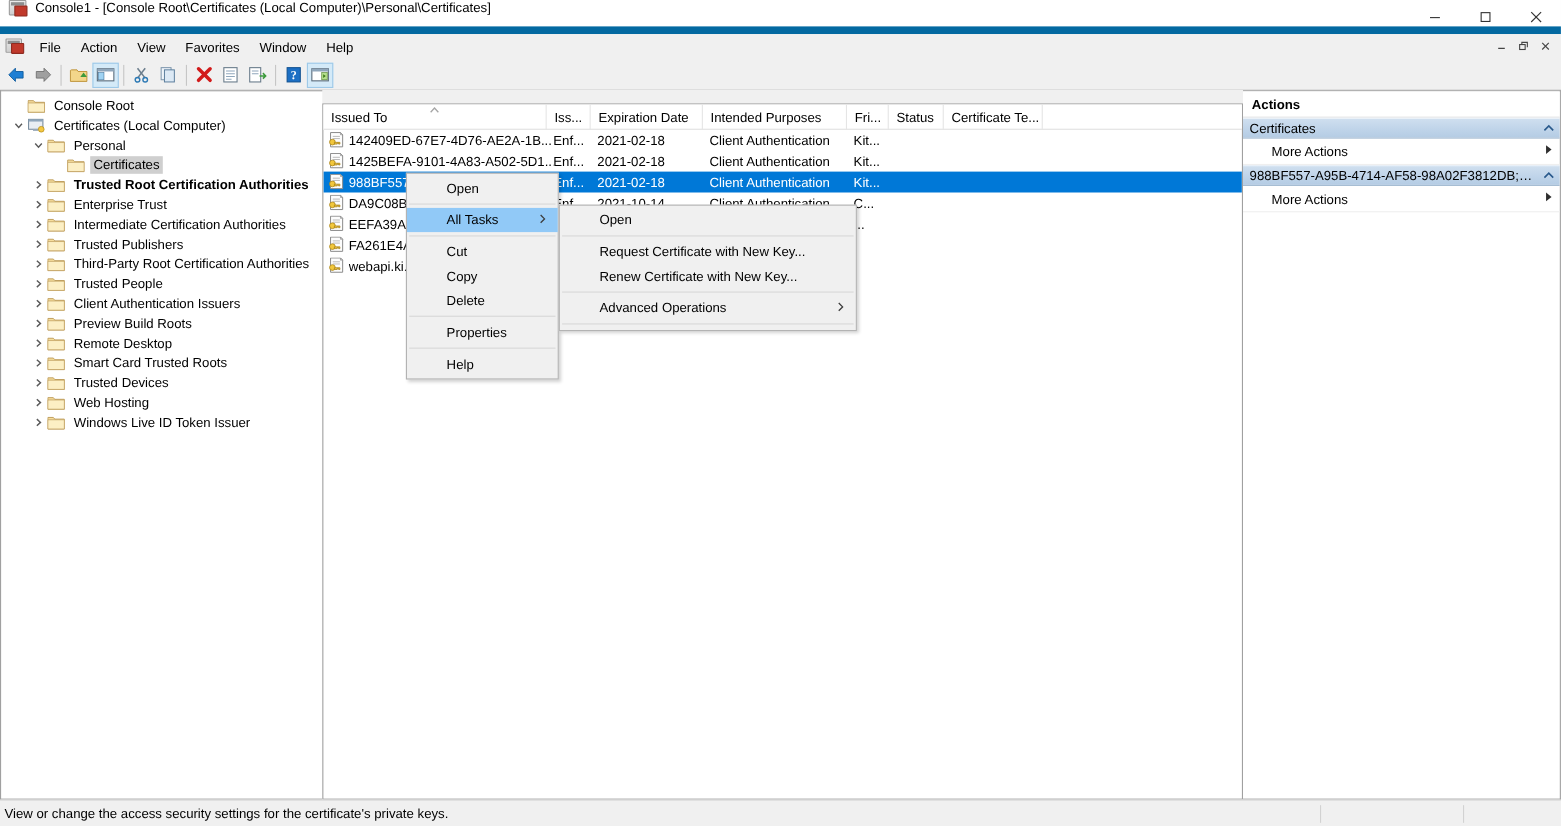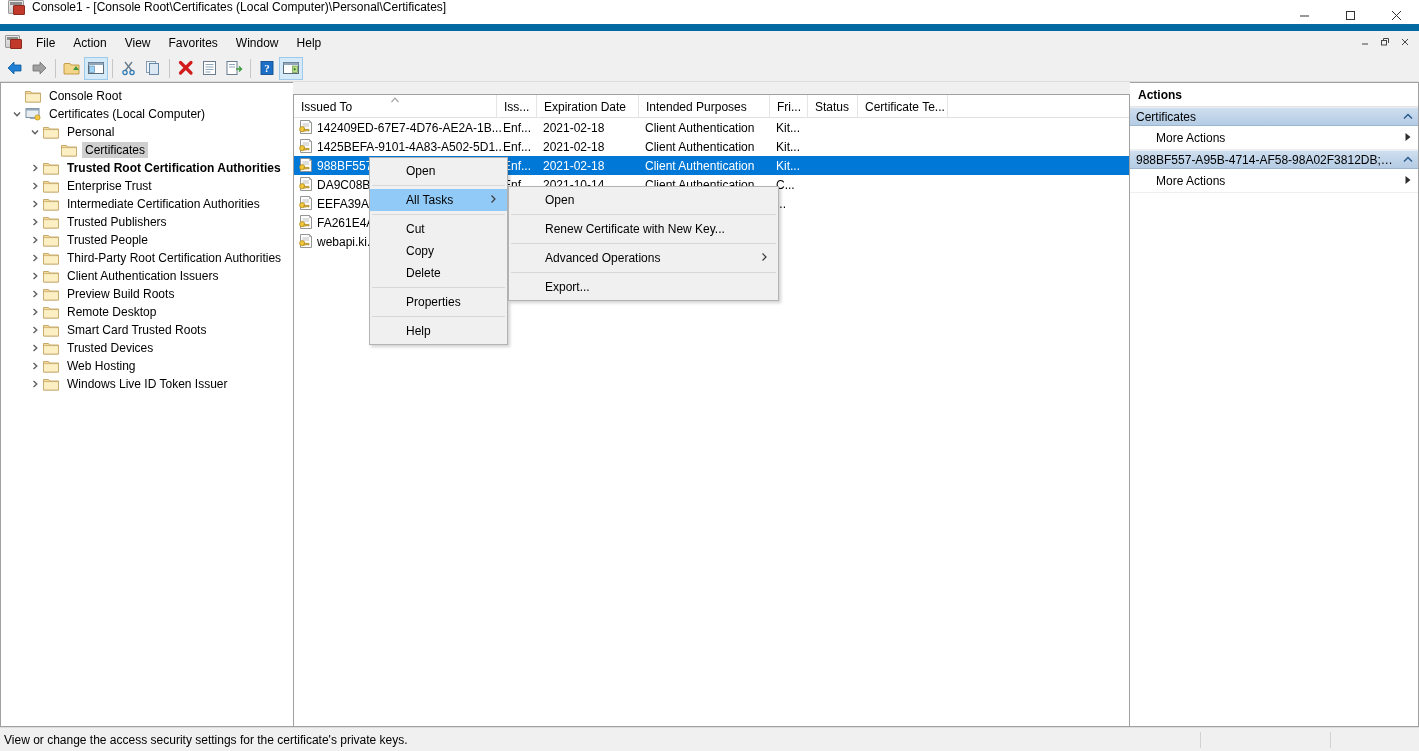--- a/index.html
+++ b/index.html
@@ -620,36 +620,36 @@
             <svg width="10" height="10" viewBox="0 0 10 10">
                 <polyline points="3.5,2 6.8,5 3.5,8" fill="none" stroke="#5a5a5a" stroke-width="1.3"></polyline>
               </svg>
           </span>
           <span class="folder-icon">
             <svg width="16" height="14" viewBox="0 0 16 14">
                 <path d="M0.5 2.5 L5.5 2.5 L6.8 4 L15.5 4 L15.5 13 L0.5 13 Z" fill="#f6dd9b" stroke="#c0a060" stroke-width="0.9"></path>
                 <path d="M0.5 4.6 L15.5 4.6 L15.5 13 L0.5 13 Z" fill="#fcefc4" stroke="#c0a060" stroke-width="0.7"></path>
               </svg>
           </span>
+          <span class="tree-label">Third-Party Root Certification Authorities</span>
+        </div>
+
+        <div class="tree-row" style="padding-left:24px;">
+          <span class="expander">
+            <svg width="10" height="10" viewBox="0 0 10 10">
+                <polyline points="3.5,2 6.8,5 3.5,8" fill="none" stroke="#5a5a5a" stroke-width="1.3"></polyline>
+              </svg>
+          </span>
+          <span class="folder-icon">
+            <svg width="16" height="14" viewBox="0 0 16 14">
+                <path d="M0.5 2.5 L5.5 2.5 L6.8 4 L15.5 4 L15.5 13 L0.5 13 Z" fill="#f6dd9b" stroke="#c0a060" stroke-width="0.9"></path>
+                <path d="M0.5 4.6 L15.5 4.6 L15.5 13 L0.5 13 Z" fill="#fcefc4" stroke="#c0a060" stroke-width="0.7"></path>
+              </svg>
+          </span>
           <span class="tree-label">Trusted People</span>
-        </div>
-
-        <div class="tree-row" style="padding-left:24px;">
-          <span class="expander">
-            <svg width="10" height="10" viewBox="0 0 10 10">
-                <polyline points="3.5,2 6.8,5 3.5,8" fill="none" stroke="#5a5a5a" stroke-width="1.3"></polyline>
-              </svg>
-          </span>
-          <span class="folder-icon">
-            <svg width="16" height="14" viewBox="0 0 16 14">
-                <path d="M0.5 2.5 L5.5 2.5 L6.8 4 L15.5 4 L15.5 13 L0.5 13 Z" fill="#f6dd9b" stroke="#c0a060" stroke-width="0.9"></path>
-                <path d="M0.5 4.6 L15.5 4.6 L15.5 13 L0.5 13 Z" fill="#fcefc4" stroke="#c0a060" stroke-width="0.7"></path>
-              </svg>
-          </span>
-          <span class="tree-label">Third-Party Root Certification Authorities</span>
         </div>
 
         <div class="tree-row" style="padding-left:24px;">
           <span class="expander">
             <svg width="10" height="10" viewBox="0 0 10 10">
                 <polyline points="3.5,2 6.8,5 3.5,8" fill="none" stroke="#5a5a5a" stroke-width="1.3"></polyline>
               </svg>
           </span>
           <span class="folder-icon">
             <svg width="16" height="14" viewBox="0 0 16 14">
@@ -1008,30 +1008,30 @@
       <span>Help</span>
     </div>
   </div>
 
   <div class="ctxmenu" style="left:508px; top:186px; width:271px;">
     <div class="ctx-item">
       <span>Open</span>
     </div>
     <div class="ctx-sep"></div>
     <div class="ctx-item">
+      <span>Request Certificate with New Key...</span>
+    </div>
+    <div class="ctx-item">
       <span>Renew Certificate with New Key...</span>
     </div>
     <div class="ctx-sep"></div>
     <div class="ctx-item">
       <span>Advanced Operations</span>
       <span class="sub-arrow">
         <svg width="7" height="10" viewBox="0 0 7 10">
             <polyline points="1.5,1.5 5,5 1.5,8.5" fill="none" stroke="#3c3c3c" stroke-width="1.2"></polyline>
           </svg>
       </span>
     </div>
     <div class="ctx-sep"></div>
-    <div class="ctx-item">
-      <span>Export...</span>
-    </div>
   </div>
 
 </div>
 
 </body></html>

